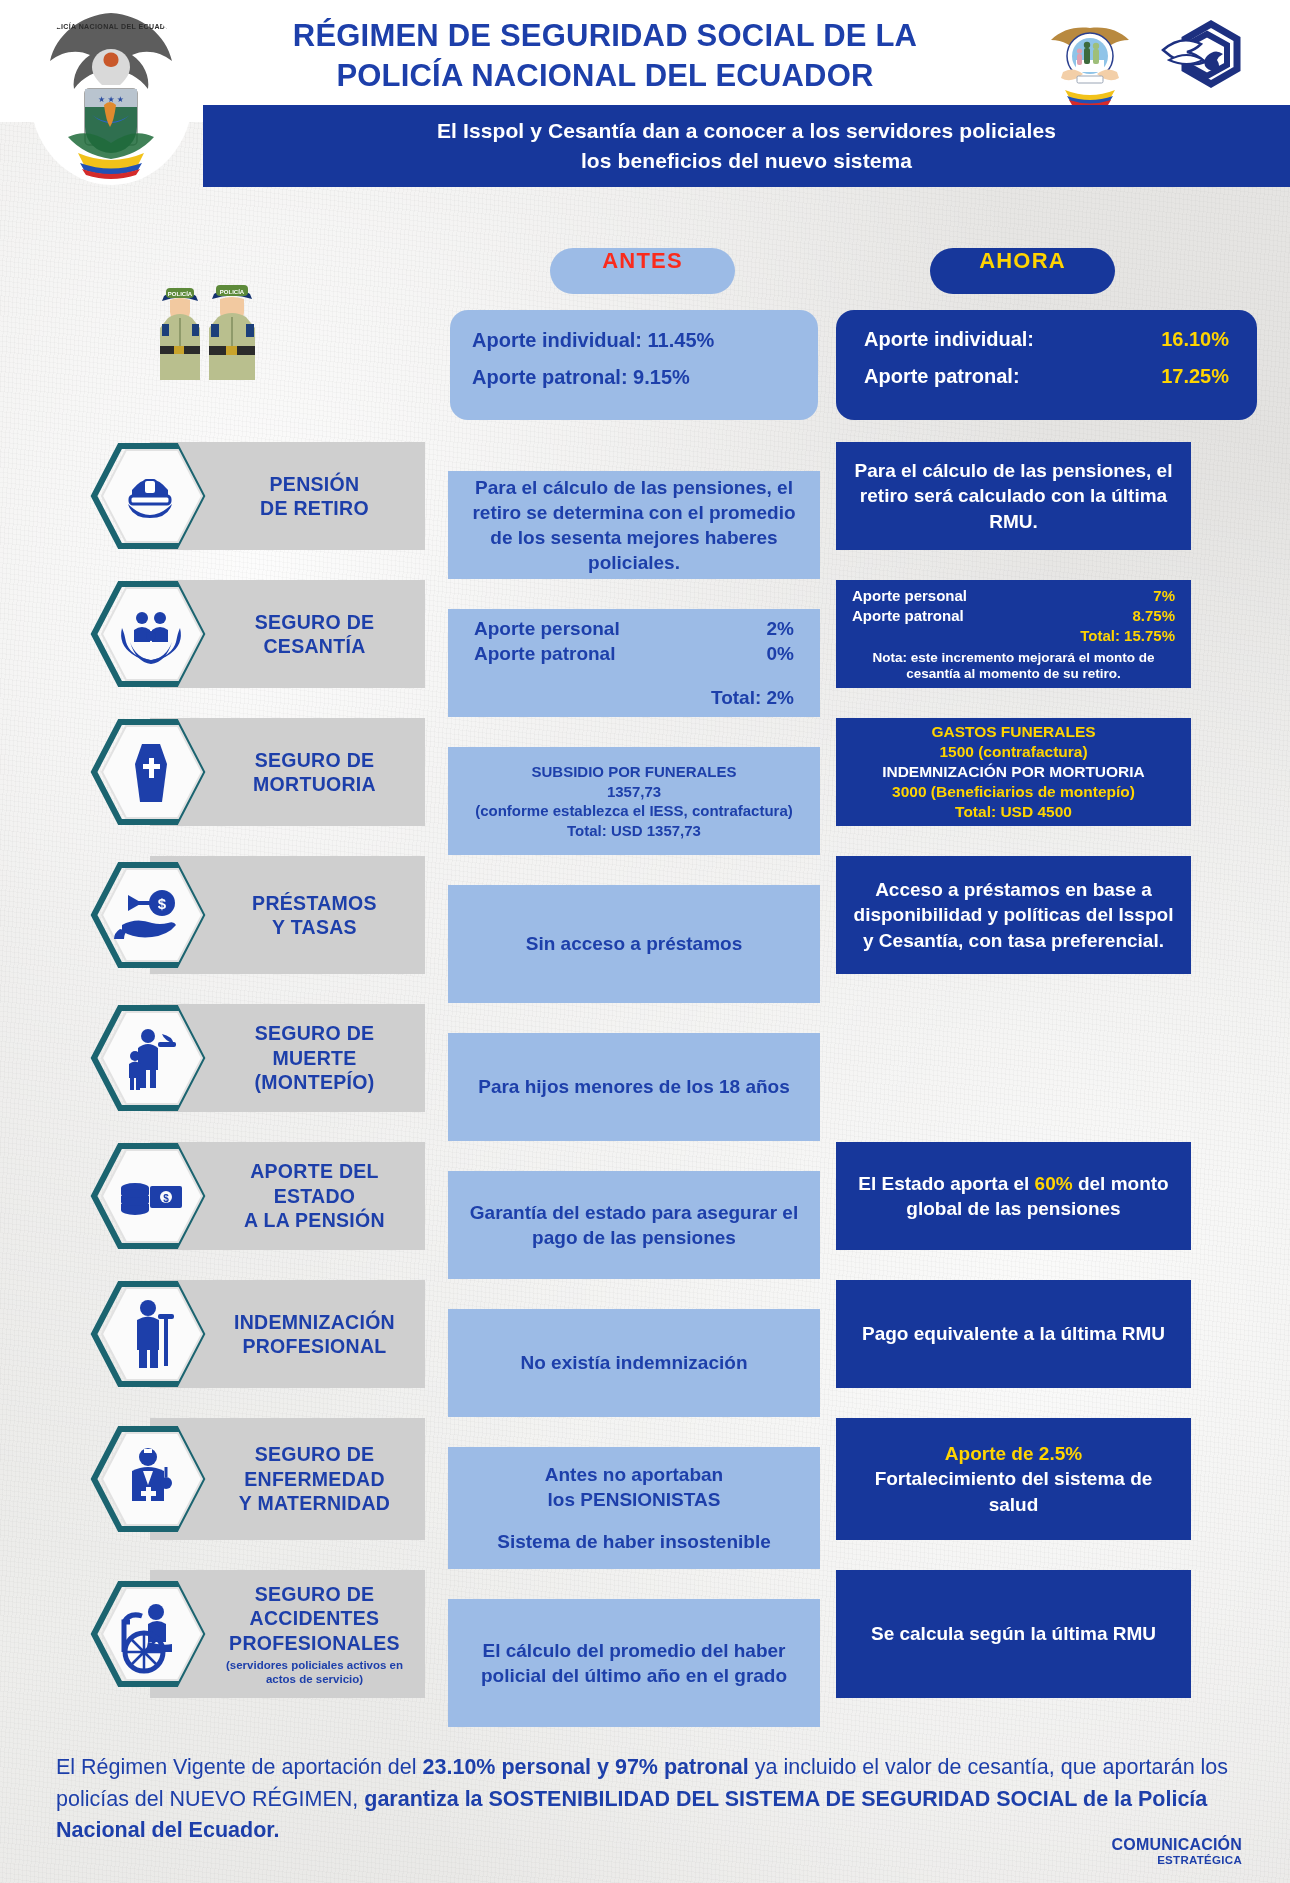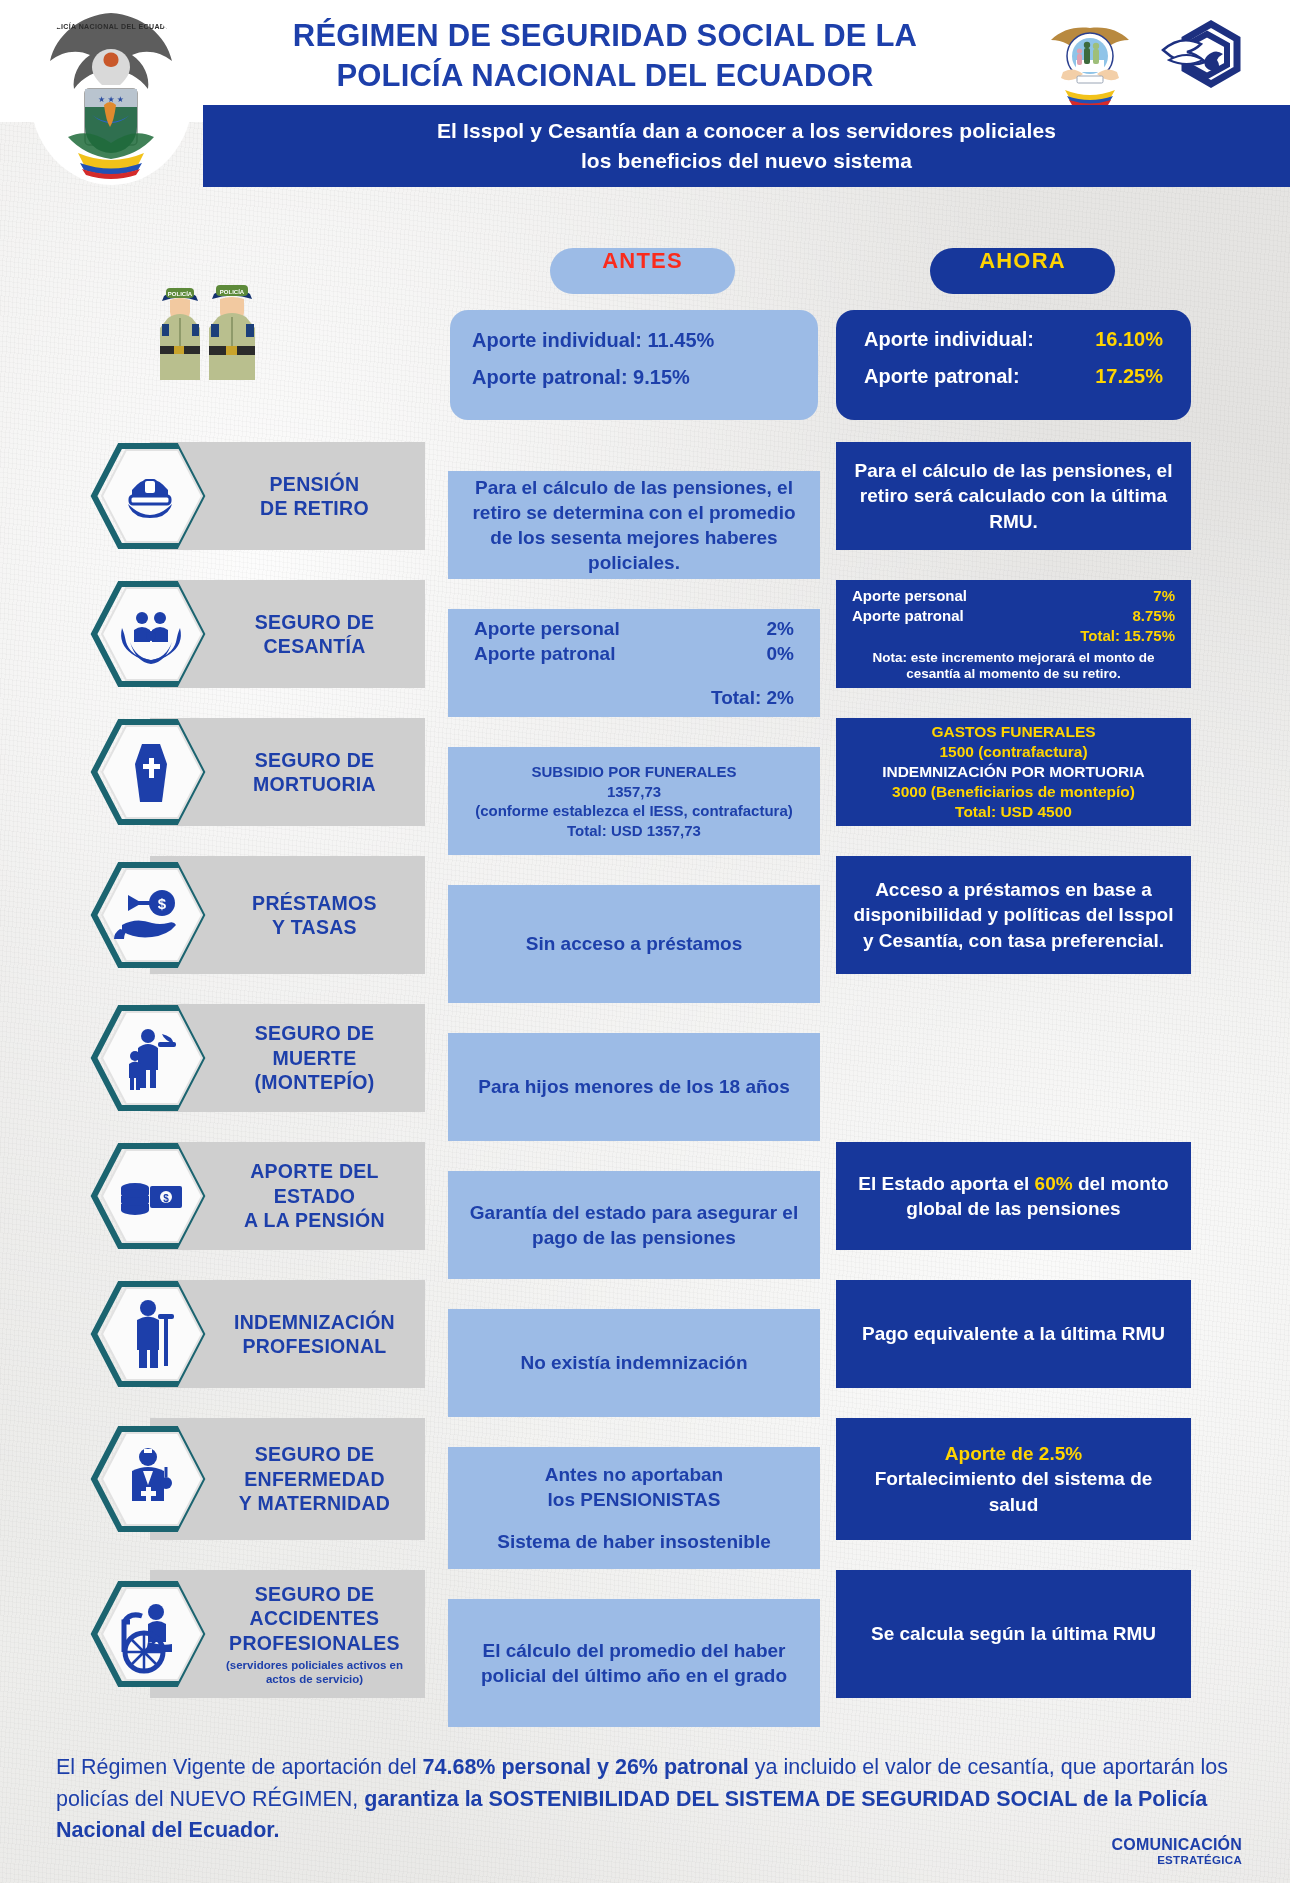--- a/index.html
+++ b/index.html
@@ -89,21 +89,21 @@
   }
 
   
   .aporte-antes {
     position: absolute; top: 310px; left: 450px; width: 368px; height: 110px;
     background: #9cbbe6; border-radius: 18px;
     padding: 19px 22px; color: #1d3faa; font-weight: bold; font-size: 20px;
   }
   .aporte-antes .line { margin-bottom: 14px; }
   .aporte-ahora {
-    position: absolute; top: 310px; left: 836px; width: 355px; height: 110px;
+    position: absolute; top: 310px; left: 836px; width: 421px; height: 110px;
     background: #17379b; border-radius: 18px;
     padding: 18px 28px; color: #ffffff; font-weight: bold; font-size: 20px;
   }
   .aporte-ahora .row { display:flex; justify-content:space-between; margin-bottom:14px; }
   .aporte-ahora .val { color: #ffd400; }
 
   
   .row-wrap { position: absolute; left: 0; width: 1290px; }
   .hexbox {
     position: absolute; left: 90px; top: 50%; transform: translateY(-50%);
@@ -567,20 +567,20 @@
     </div>
     <div class="cell-antes">
       <span>El cálculo del promedio del haber policial del último año en el grado</span>
     </div>
     <div class="cell-ahora">
       <span>Se calcula según la última RMU</span>
     </div>
   </div>
 
   <div class="footer">
-    <span>El Régimen Vigente de aportación del </span><b>74.68% personal y 26% patronal</b><span> ya incluido el valor de cesantía, que aportarán los policías del NUEVO RÉGIMEN, </span><b>garantiza la SOSTENIBILIDAD DEL SISTEMA DE SEGURIDAD SOCIAL de la Policía Nacional del Ecuador.</b>
+    <span>El Régimen Vigente de aportación del </span><b>23.10% personal y 97% patronal</b><span> ya incluido el valor de cesantía, que aportarán los policías del NUEVO RÉGIMEN, </span><b>garantiza la SOSTENIBILIDAD DEL SISTEMA DE SEGURIDAD SOCIAL de la Policía Nacional del Ecuador.</b>
   </div>
   <div class="brand">
     <div class="b1">COMUNICACIÓN</div>
     <div class="b2">ESTRATÉGICA</div>
   </div>
 
 </div>
 
 </body></html>

